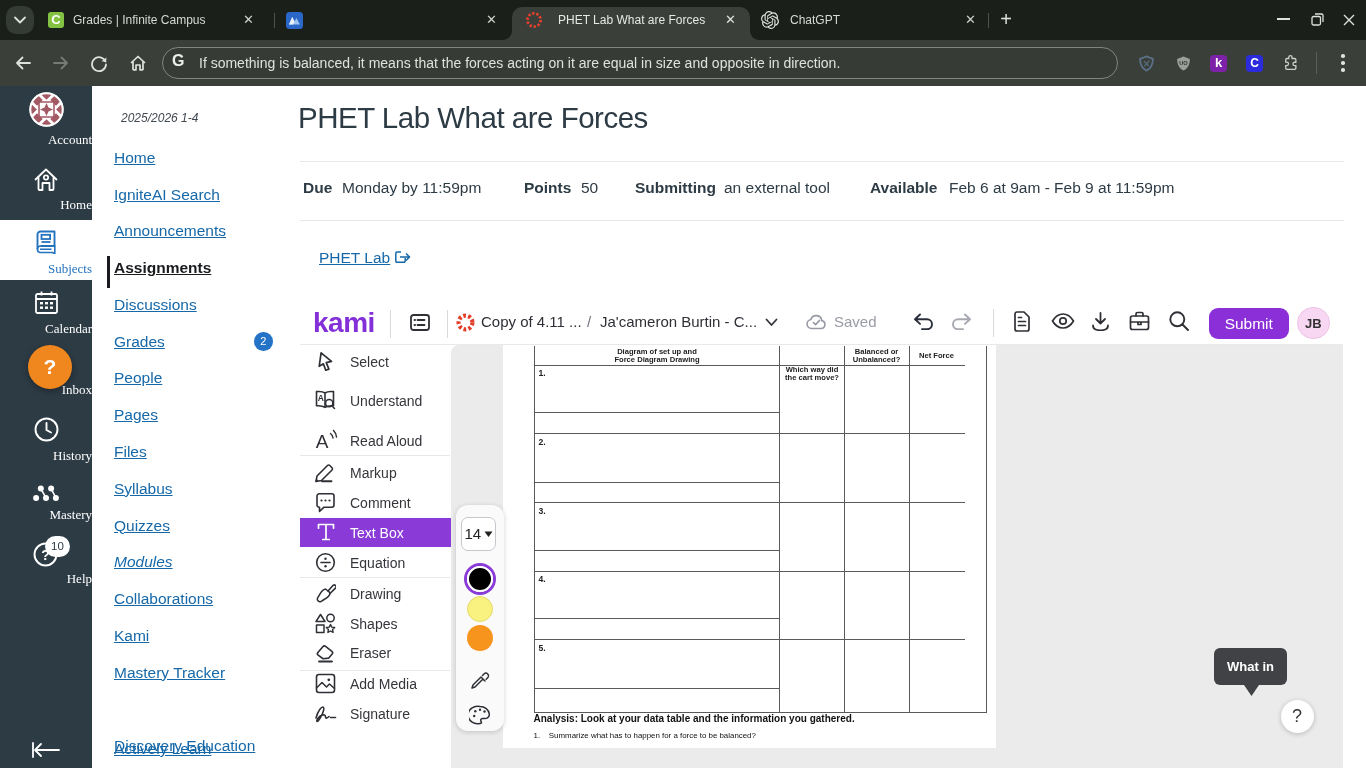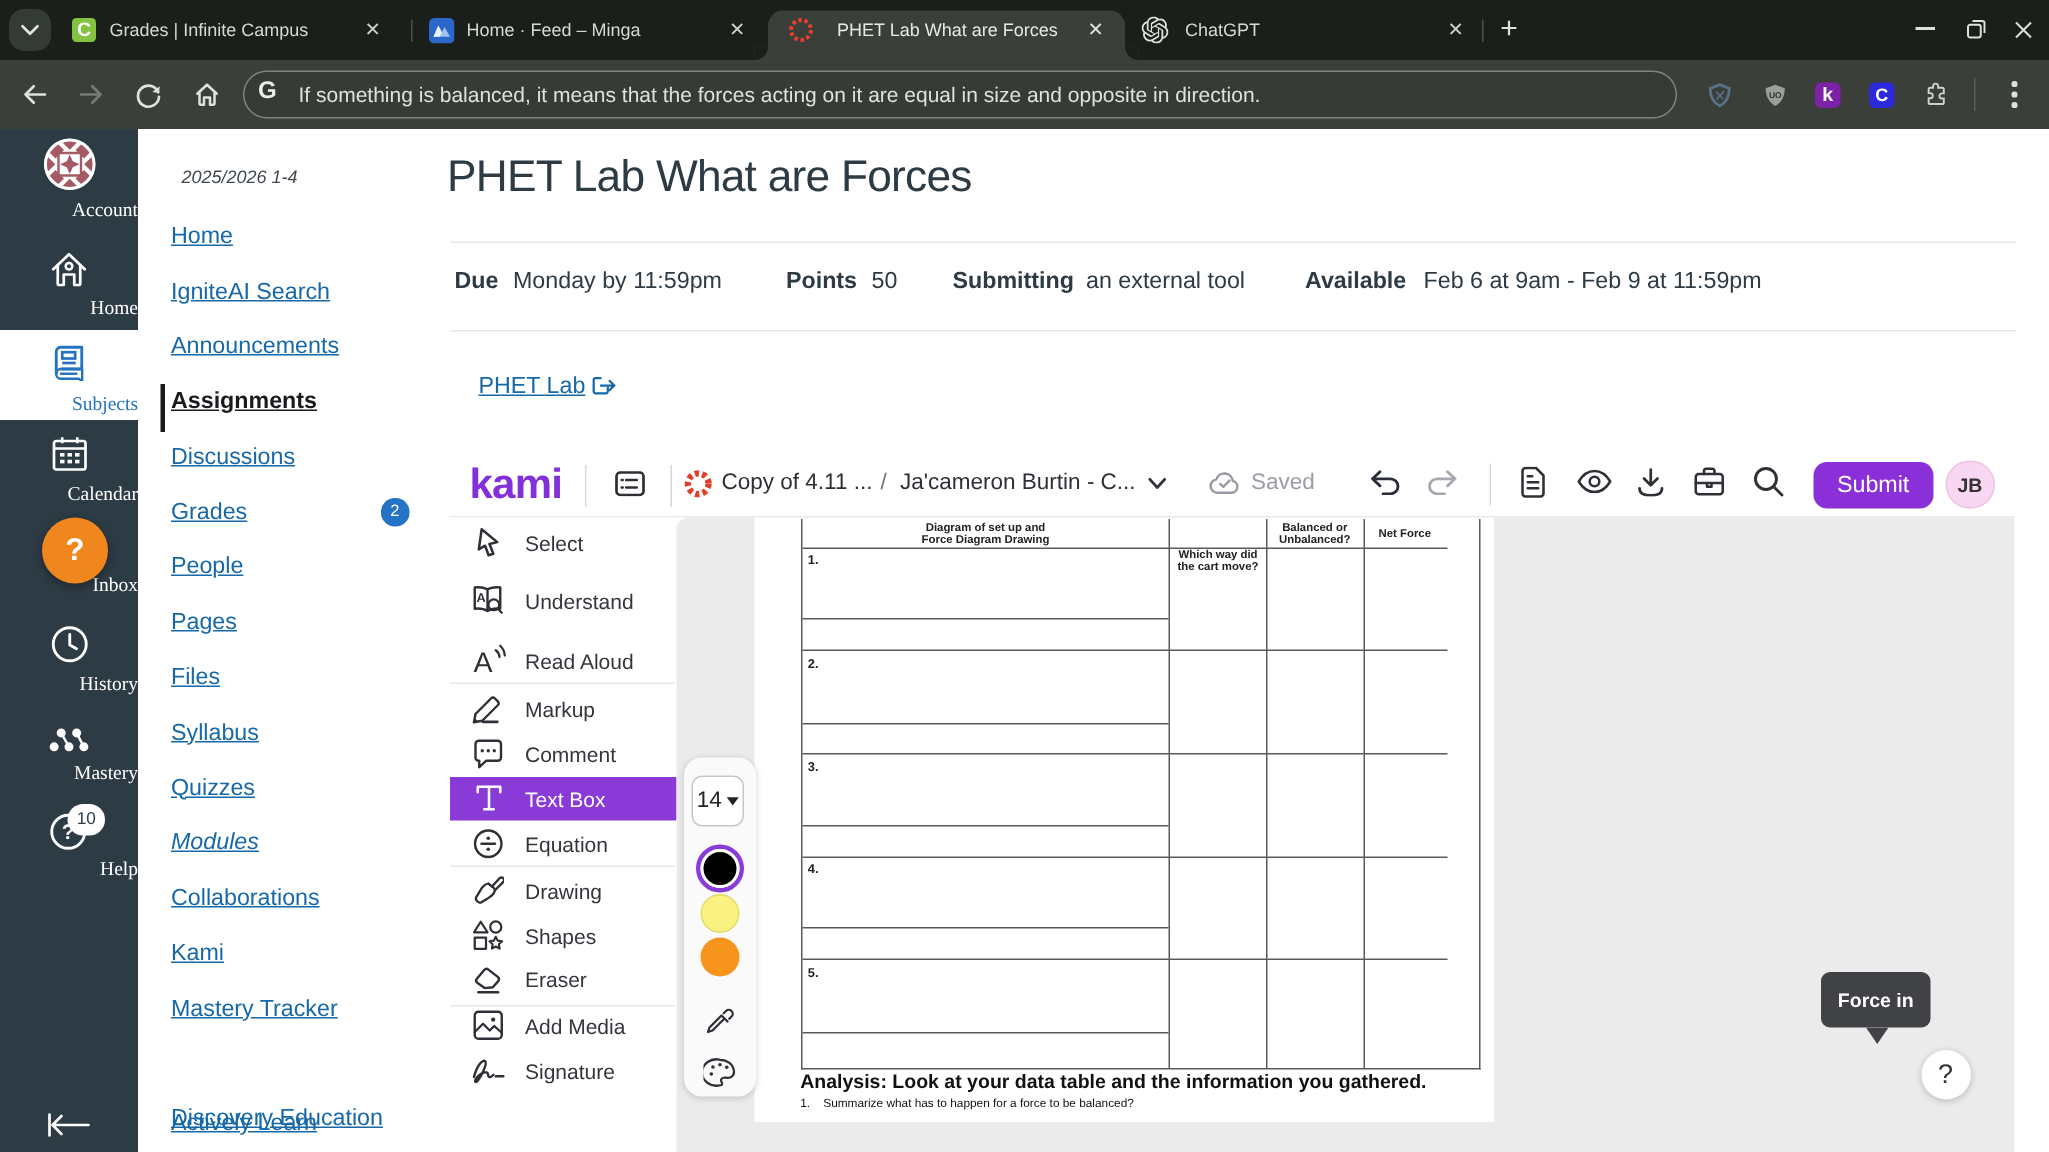--- a/index.html
+++ b/index.html
@@ -40,21 +40,20 @@
     <div class="abs" style="left:48px;top:12px;width:16px;height:16px;color:#fff;font-weight:bold;font-size:13px;text-align:center;line-height:16px;">C</div>
     <div class="abs tabtitle" style="left:73px;top:0;">Grades | Infinite Campus</div>
     <div class="abs tabx" style="left:243px;top:0;">✕</div>
     <div class="abs tabdiv" style="left:274px;"></div>
 
     <svg class="abs" style="left:286px;top:12px;" width="17" height="17" viewBox="0 0 17 17">
         <rect width="17" height="17" rx="3.5" fill="#2b66c9"></rect>
         <path d="M3 12.5 L6.2 5 L8.6 9.5 L10.4 6 L14 12.5 Z" fill="#9cc3f2"></path>
         <path d="M6.2 5 L8.6 9.5 L7.2 12.5 L3 12.5 Z" fill="#e8f1fc"></path>
       </svg>
-    <div class="abs tabtitle" style="left:311px;top:0;">Home · Feed – Minga</div>
     <div class="abs tabx" style="left:486px;top:0;">✕</div>
 
     <div class="abs" style="left:512px;top:7px;width:238px;height:33px;background:#3a3f39;border-radius:10px 10px 0 0;"></div>
     <svg class="abs" style="left:525px;top:11px;" width="18" height="18" viewBox="0 0 18 18">
         <circle cx="9" cy="9" r="6.6" fill="none" stroke="#e8402c" stroke-width="2.7" stroke-dasharray="2.35 1.8"></circle>
       </svg>
       <div class="abs" style="left:503px;top:31px;width:9px;height:9px;background:#3a3f39;"></div>
       <div class="abs" style="left:503px;top:31px;width:9px;height:9px;background:#1b1f19;border-radius:0 0 9px 0;"></div>
       <div class="abs" style="left:750px;top:31px;width:9px;height:9px;background:#3a3f39;"></div>
       <div class="abs" style="left:750px;top:31px;width:9px;height:9px;background:#1b1f19;border-radius:0 0 0 9px;"></div>
@@ -422,21 +421,21 @@
       <div class="abs" style="left:245px;top:2px;width:65px;text-align:center;font-size:7.6px;font-weight:bold;color:#222;line-height:8.8px;margin-top:18px;">Which way did<br>the cart move?</div>
       <div class="abs" style="left:310px;top:2px;width:64px;text-align:center;font-size:7.6px;font-weight:bold;color:#222;line-height:8.8px;">Balanced or<br>Unbalanced?</div>
       <div class="abs" style="left:374px;top:6.5px;width:56px;text-align:center;font-size:7.6px;font-weight:bold;color:#222;line-height:8.8px;">Net Force</div>
 
       <div class="abs" style="left:4px;top:22.5px;font-size:8.6px;font-weight:bold;color:#222;">1.</div>
       <div class="abs" style="left:4px;top:91px;font-size:8.6px;font-weight:bold;color:#222;">2.</div>
       <div class="abs" style="left:4px;top:160px;font-size:8.6px;font-weight:bold;color:#222;">3.</div>
       <div class="abs" style="left:4px;top:228.5px;font-size:8.6px;font-weight:bold;color:#222;">4.</div>
       <div class="abs" style="left:4px;top:297px;font-size:8.6px;font-weight:bold;color:#222;">5.</div>
     </div>
-    <div class="abs" style="left:83px;top:368px;font-size:13px;font-weight:bold;color:#111;">Analysis: Look at your data table and the information you gathered.</div>
+    <div class="abs" style="left:83px;top:368px;font-size:10px;font-weight:bold;color:#111;">Analysis: Look at your data table and the information you gathered.</div>
     <div class="abs" style="left:83px;top:386px;font-size:7.9px;color:#111;">1.&nbsp;&nbsp;&nbsp;&nbsp;Summarize what has to happen for a force to be balanced?</div>
 
     <div class="abs" style="left:5.5px;top:160px;width:48px;height:226px;background:#fbfafb;border-radius:12px;box-shadow:0 1px 5px rgba(0,0,0,.18);"></div>
     <div class="abs" style="left:10px;top:172px;width:35px;height:34px;background:#fff;border:1.5px solid #c9c5cd;border-radius:7px;"></div>
     <div class="abs" style="left:14px;top:180px;font-size:15px;color:#222;line-height:18px;">14</div>
     <svg class="abs" style="left:33px;top:186px;" width="9" height="7" viewBox="0 0 9 7">
         <path d="M0.5 0.5 L4.5 6 L8.5 0.5 Z" fill="#222"></path>
       </svg>
 
     <div class="abs" style="left:13.5px;top:217.5px;width:32px;height:32px;border-radius:50%;border:3px solid #8a3ad6;"></div>
@@ -452,21 +451,21 @@
         <path d="M11 1.5 a9.5 8.8 0 1 0 0 17 c1.8 0 1.6 -1.2 1.1 -2 -0.8 -1.3 -0.4 -2.8 1.4 -3 1.6 -0.2 3 0.4 4.6 -0.4 1.6 -0.8 2.4 -2.3 2.2 -4.1 C19.8 4.6 15.8 1.5 11 1.5 Z" class="ticon" style="stroke-width:1.5;"></path>
         <g fill="#2f3036">
           <circle cx="6.3" cy="6.3" r="1.2"></circle>
           <circle cx="11" cy="4.8" r="1.2"></circle>
           <circle cx="15.5" cy="6.5" r="1.2"></circle>
           <circle cx="5.2" cy="11" r="1.2"></circle>
         </g>
       </svg>
 
     <div class="abs" style="left:763.5px;top:303px;width:73px;height:37px;background:#414246;border-radius:6px;"></div>
-    <div class="abs" style="left:763.5px;top:303px;width:73px;height:37px;color:#fff;font-size:13px;font-weight:bold;text-align:center;line-height:37px;">Force in</div>
+    <div class="abs" style="left:763.5px;top:303px;width:73px;height:37px;color:#fff;font-size:13px;font-weight:bold;text-align:center;line-height:37px;">What in</div>
     <svg class="abs" style="left:793px;top:340px;" width="15" height="11" viewBox="0 0 15 11">
         <path d="M0 0 H15 L7.5 11 Z" fill="#414246"></path>
       </svg>
 
 
     <div class="abs" style="left:830px;top:355px;width:33px;height:33px;border-radius:50%;background:#fff;box-shadow:0 1px 5px rgba(0,0,0,.22);color:#333;font-size:18px;text-align:center;line-height:33px;">?</div>
   </div>
 </div>
 
 </body></html>

